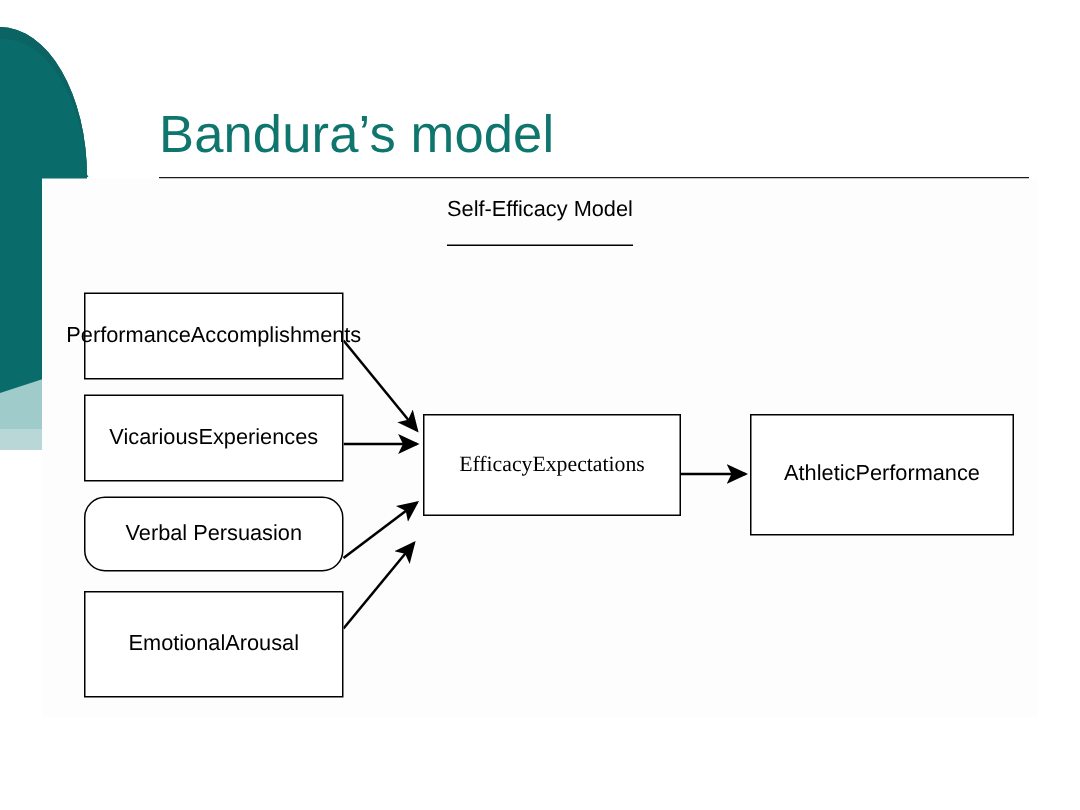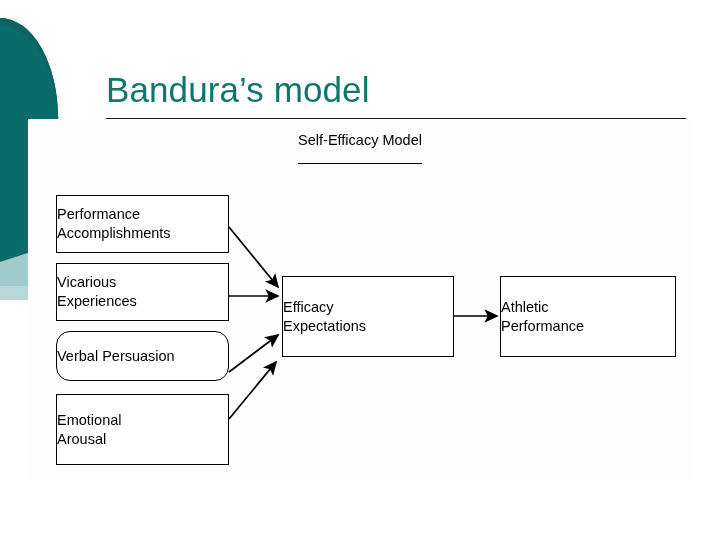--- a/index.html
+++ b/index.html
@@ -70,36 +70,35 @@
   }
 
   
   .node {
     position: absolute;
     box-sizing: border-box;
     border: 1.7px solid #000000;
     background: #ffffff;
     color: #000000;
     display: flex;
-    flex-direction: column;
-    align-items: flex-start;
+    align-items: center;
     justify-content: center;
     font-size: 14.5px;
     line-height: 19px;
   }
   .node .line {
     display: block;
     white-space: nowrap;
   }
 
   #node-performance   { left: 28px;  top: 76px;  width: 173px; height: 58px; }
   #node-vicarious     { left: 28px;  top: 144px; width: 173px; height: 58px; }
   #node-verbal        { left: 28px;  top: 212px; width: 173px; height: 50px; border-radius: 14px; }
   #node-emotional     { left: 28px;  top: 275px; width: 173px; height: 71px; }
-  #node-efficacy      { left: 254px; top: 157px; width: 172px; height: 81px; }
+  #node-efficacy      { left: 254px; top: 157px; width: 172px; height: 68px; font-family: Liberation Serif, serif; }
   #node-athletic      { left: 472px; top: 157px; width: 176px; height: 81px; }
 
   
   #subtitle {
     position: absolute;
     left: 0;
     top: 13px;
     width: 664px;
     text-align: center;
     font-size: 14.5px;

